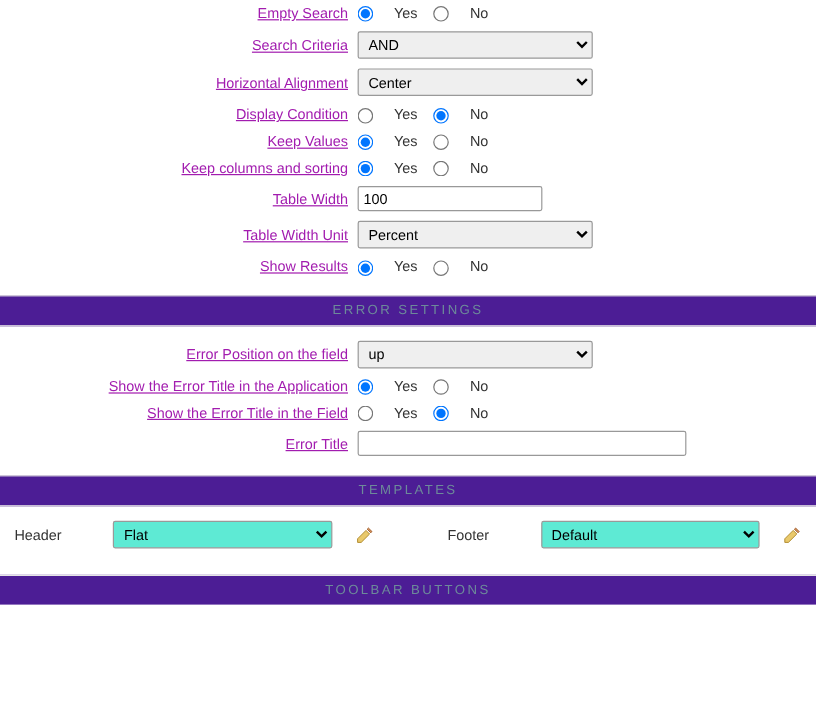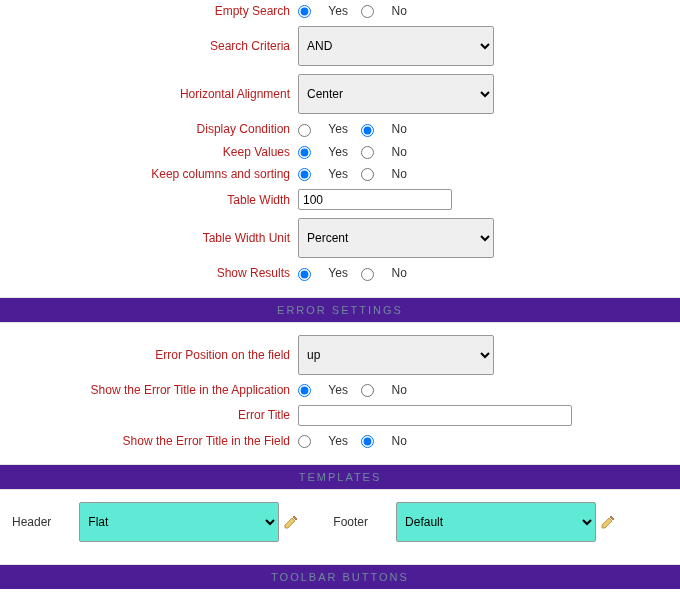--- a/index.html
+++ b/index.html
@@ -27,36 +27,37 @@
     margin-left: 0;
   }
   .form-table td {
     padding: 4px 4px;
     vertical-align: middle;
     white-space: nowrap;
   }
   .label-cell {
     text-align: right;
     width: 294px;
-    color: #b91c1c;
+    color: #a21caf;
+    text-decoration: underline;
   }
   .field-cell {
     text-align: left;
     padding-left: 6px;
   }
   .radio-label {
     margin-right: 10px;
     margin-left: 12px;
   }
   input[type=radio] {
     margin: 0 2px 0 0;
     vertical-align: middle;
   }
   select {
-    height: 40px;
+    height: 23px;
     border: 1px solid #999;
     background: #efefef;
     font-family: inherit;
     font-size: 12px;
     padding: 2px 4px;
     border-radius: 2px;
   }
   select.wide { width: 196px; }
   input[type=text] {
     height: 21px;
@@ -66,21 +67,21 @@
     padding: 2px 4px;
     border-radius: 2px;
   }
   input[type=text].num { width: 154px; }
   input[type=text].full { width: 274px; }
 
   .templates-row {
     display: flex;
     align-items: center;
     padding: 4px 12px 10px 12px;
-    gap: 2px;
+    gap: 17px;
   }
   .templates-row .tlabel {
     color: #333;
   }
   .templates-row select {
     width: 200px;
     background: #5eead4;
     margin-left: 26px;
   }
   .edit-icon {
@@ -189,32 +190,32 @@
   <tr>
     <td class="label-cell">Show the Error Title in the Application</td>
     <td class="field-cell">
       <input type="radio" name="err_app" checked="" style="">
       <span class="radio-label">Yes</span>
       <input type="radio" name="err_app" style="">
       <span class="radio-label">No</span>
     </td>
   </tr>
   <tr>
+    <td class="label-cell">Show the Error Title in the Field</td>
+    <td class="field-cell">
+      <input type="radio" name="err_field" style="">
+      <span class="radio-label">Yes</span>
+      <input type="radio" name="err_field" checked="" style="">
+      <span class="radio-label">No</span>
+    </td>
+  </tr>
+  <tr>
     <td class="label-cell">Error Title</td>
     <td class="field-cell">
       <input type="text" class="full" value="" style="">
-    </td>
-  </tr>
-  <tr>
-    <td class="label-cell">Show the Error Title in the Field</td>
-    <td class="field-cell">
-      <input type="radio" name="err_field" style="">
-      <span class="radio-label">Yes</span>
-      <input type="radio" name="err_field" checked="" style="">
-      <span class="radio-label">No</span>
     </td>
   </tr>
 </tbody>
   </table>
 
 <div class="section-header">TEMPLATES</div>
 
 <div class="templates-row">
   <span class="tlabel">Header</span>
   <select>

